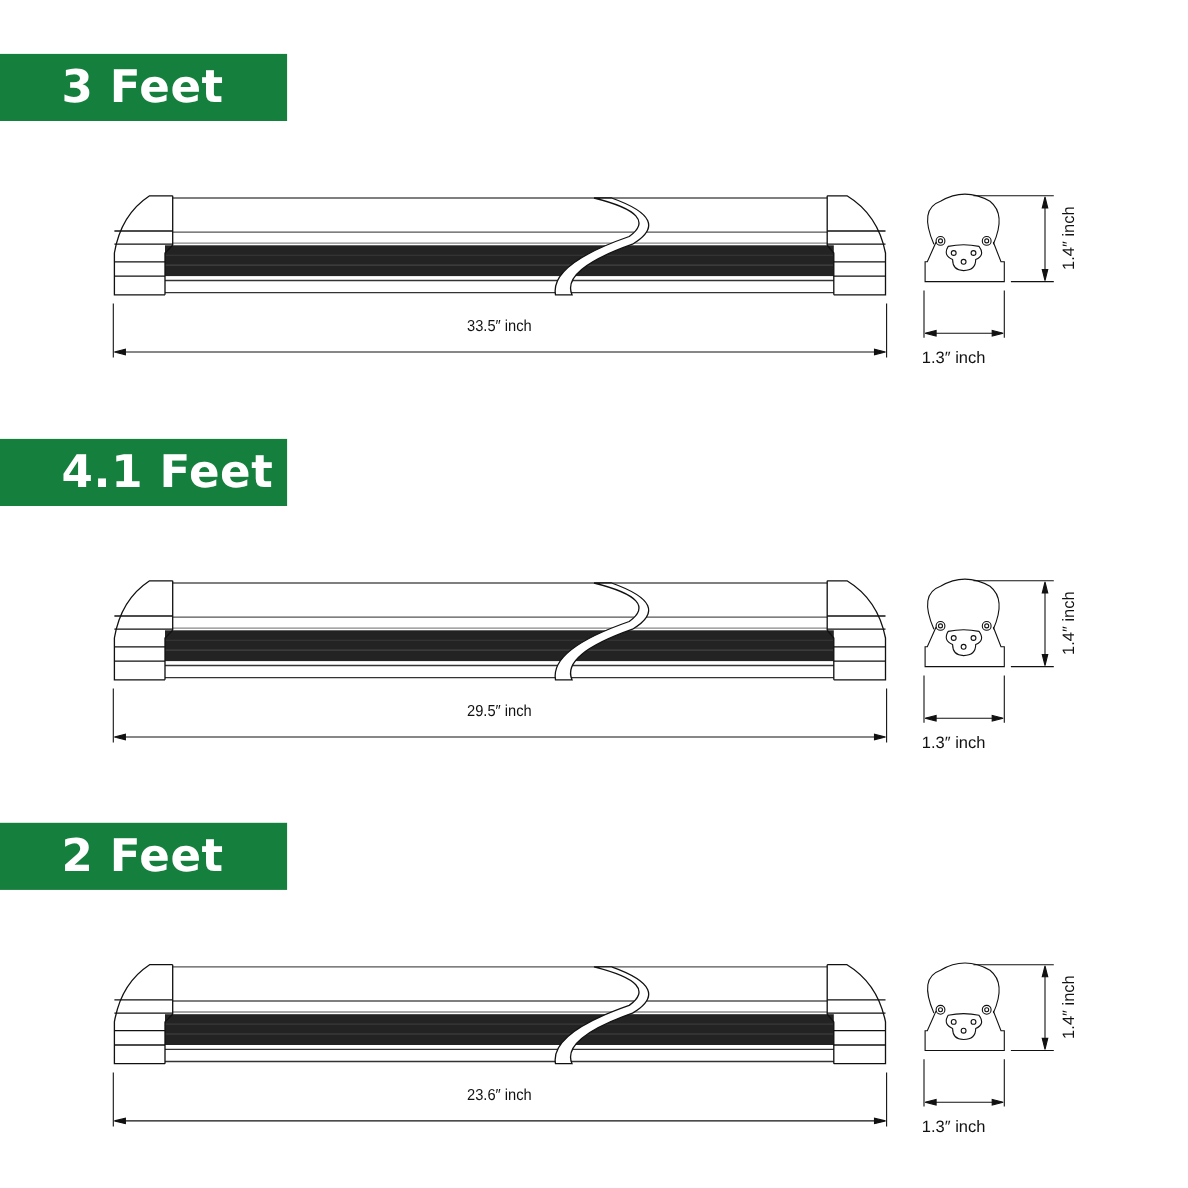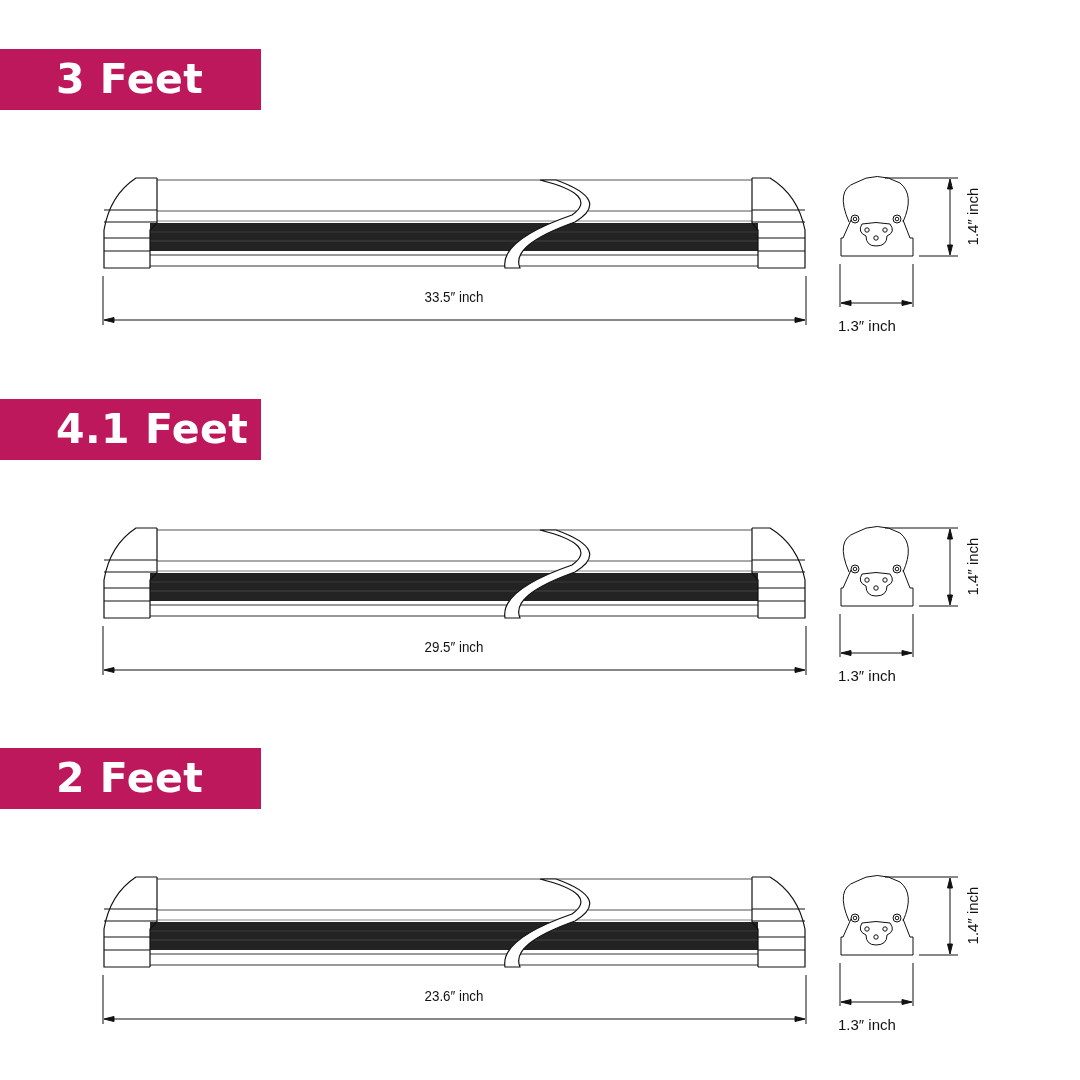--- a/index.html
+++ b/index.html
@@ -1,18 +1,18 @@
 <!DOCTYPE html>
 <html><head>
 <meta charset="utf-8">
 <style>
   html, body { margin: 0; padding: 0; background: #ffffff; }
   body { width: 1080px; height: 1080px; position: relative; overflow: hidden; font-family: "Liberation Sans", sans-serif; }
   .section { position: absolute; left: 0; width: 1080px; height: 350px; }
-  .label-bar { position: absolute; left: 0; top: 49px; width: 261px; height: 61px; background: #be185d; }
+  .label-bar { position: absolute; left: 0; top: 49px; width: 261px; height: 61px; background: #15803d; }
   .label-text { position: absolute; left: 56px; top: 0; line-height: 61px; color: #ffffff; font-family: "DejaVu Sans", sans-serif; font-weight: bold; font-size: 41px; letter-spacing: 0.5px; }
   .drawing { position: absolute; left: 0; top: 0; }
   .dim-text { position: absolute; font-family: "Liberation Sans", sans-serif; color: #111111; }
   .len-text { left: 354px; width: 200px; text-align: center; top: 289px; font-size: 14.5px; transform: scaleX(0.92); }
   .w-text { left: 838px; top: 317px; font-size: 15px; text-align: center; }
   .h-text { left: 917px; top: 208px; width: 110px; text-align: center; font-size: 15px; transform: rotate(-90deg); }
 </style>
 </head>
 <body>
 

